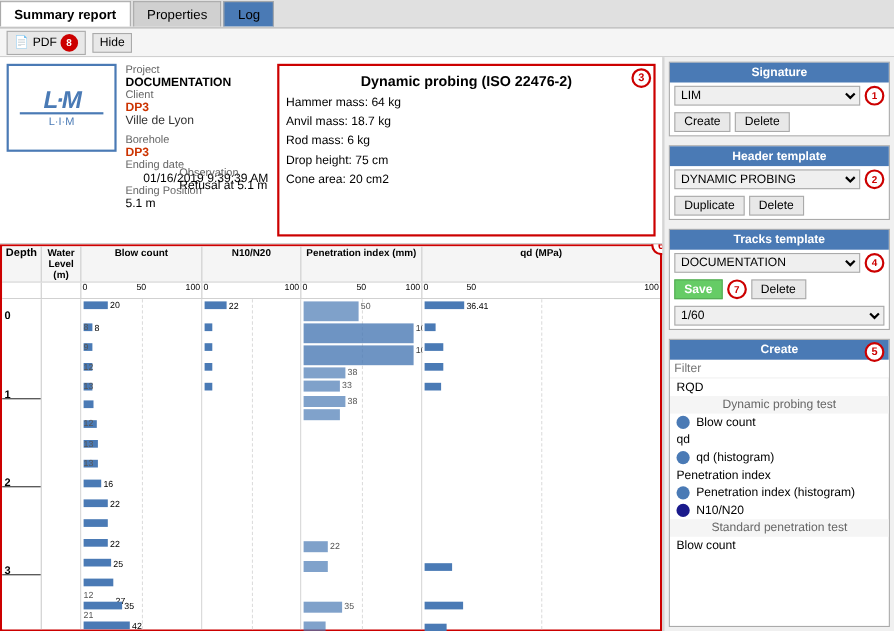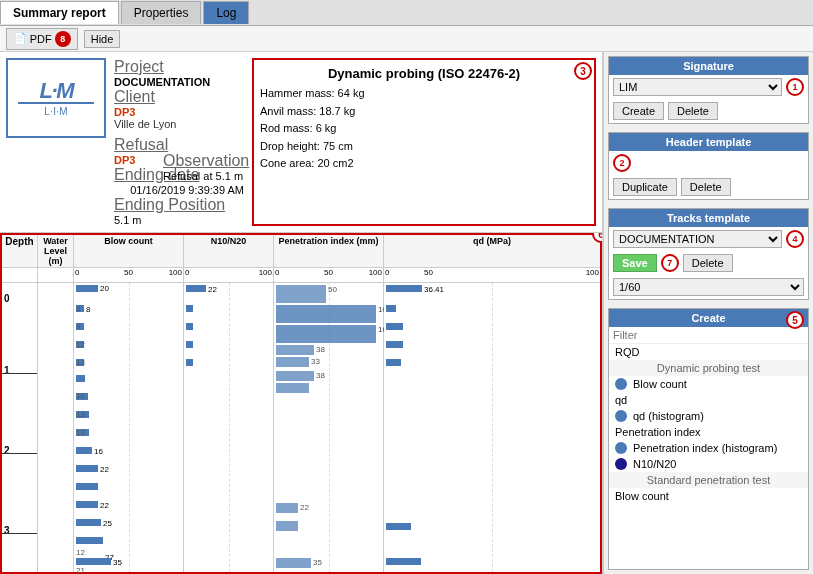--- a/index.html
+++ b/index.html
@@ -18,21 +18,21 @@
     
     .main-area { display: flex; height: calc(574px - 52px); }
 
     
     .left-content { flex: 1; display: flex; flex-direction: column; border-right: 1px solid #ccc; }
 
     
     .header-section { display: flex; padding: 6px; background: #fff; border-bottom: 1px solid #ccc; gap: 8px; min-height: 170px; }
     .logo-box { width: 100px; height: 80px; border: 2px solid #4a7ab5; display: flex; align-items: center; justify-content: center; flex-shrink: 0; }
     .project-info { min-width: 130px; }
-    .project-label { color: #666; font-size: 16px; text-decoration: underline; }
+    .project-label { color: #666; font-size: 10px; }
     .project-value { font-weight: bold; font-size: 11px; }
     .client-value { color: #cc3300; font-size: 11px; font-weight: bold; }
     .probe-box { border: 2px solid #cc0000; padding: 6px; flex: 1; }
     .probe-title { text-align: center; font-weight: bold; font-size: 13px; margin-bottom: 4px; }
     .probe-params { font-size: 11px; line-height: 1.6; }
     .observation-area { margin-top: 4px; font-size: 11px; }
 
     
     .chart-section { flex: 1; display: flex; flex-direction: column; background: #fff; overflow: hidden; }
 
@@ -87,21 +87,21 @@
           <div style="font-size:10px;color:#4a7ab5;border-top:2px solid #4a7ab5;padding-top:2px;width:80%;text-align:center;">L·I·M</div>
         </div>
       </div>
 
       <div class="project-info">
         <div class="project-label">Project</div>
         <div class="project-value">DOCUMENTATION</div>
         <div class="project-label">Client</div>
         <div class="client-value">DP3</div>
         <div style="font-size:11px;color:#333;">Ville de Lyon</div>
-        <div style="margin-top:6px;" class="project-label">Refusal</div>
+        <div style="margin-top:6px;" class="project-label">Borehole</div>
         <div class="client-value">DP3</div>
         <div class="project-label">Ending date</div>
         <div style="font-size:11px;text-align:right;">01/16/2019 9:39:39 AM</div>
         <div class="project-label">Ending Position</div>
         <div style="font-size:11px;">5.1 m</div>
       </div>
 
       <div class="probe-box">
         <div style="position:relative;">
           <div class="probe-title">Dynamic probing (ISO 22476-2)</div>
@@ -305,20 +305,23 @@
       </div>
       <div class="panel-row">
         <button class="panel-btn">Create</button>
         <button class="panel-btn">Delete</button>
       </div>
     </div>
 
     <div class="panel-section">
       <div class="panel-header">Header template</div>
       <div class="panel-row">
+        <select class="panel-select">
+          <option>DYNAMIC PROBING</option>
+        </select>
         <span class="circle-badge-num" style="font-size:9px;">2</span>
       </div>
       <div class="panel-row">
         <button class="panel-btn">Duplicate</button>
         <button class="panel-btn">Delete</button>
       </div>
     </div>
 
     <div class="panel-section">
       <div class="panel-header">Tracks template</div>

